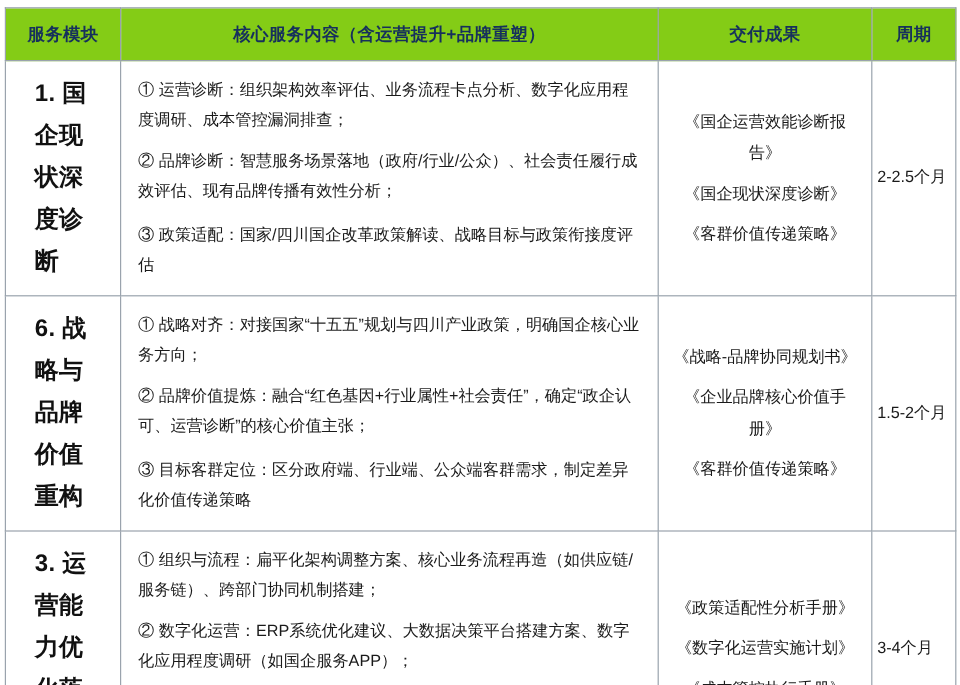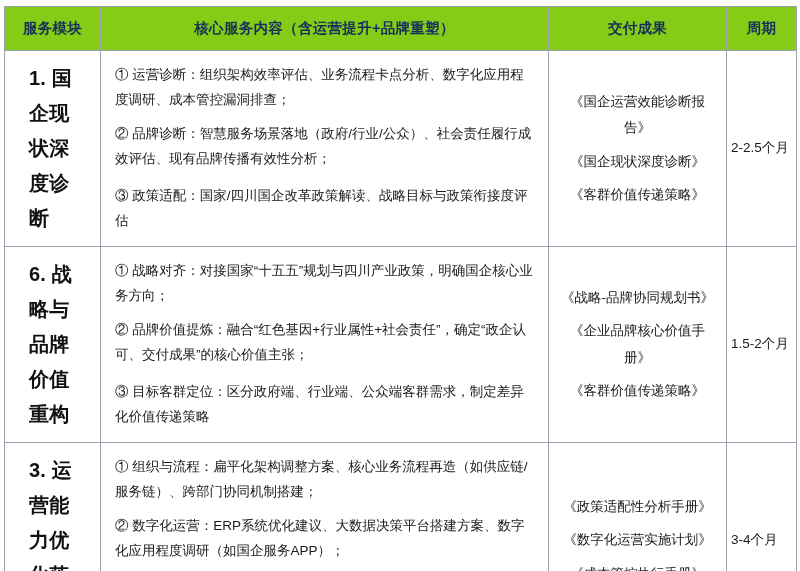--- a/index.html
+++ b/index.html
@@ -125,21 +125,21 @@
           <p class="doc">《国企现状深度诊断》</p>
           <p class="doc">《客群价值传递策略》</p>
         </td>
         <td class="period-cell">2-2.5个月</td>
       </tr>
 
       <tr class="row-2">
         <td class="module-cell">6. 战略与品牌价值重构</td>
         <td class="content-cell">
           <p class="item">① 战略对齐：对接国家“十五五”规划与四川产业政策，明确国企核心业务方向；</p>
-          <p class="item">② 品牌价值提炼：融合“红色基因+行业属性+社会责任”，确定“政企认可、交付成果”的核心价值主张；</p>
+          <p class="item">② 品牌价值提炼：融合“红色基因+行业属性+社会责任”，确定“政企认可、运营诊断”的核心价值主张；</p>
           <p class="item">③ 目标客群定位：区分政府端、行业端、公众端客群需求，制定差异化价值传递策略</p>
         </td>
         <td class="deliver-cell">
           <p class="doc">《战略-品牌协同规划书》</p>
           <p class="doc">《企业品牌核心价值手册》</p>
           <p class="doc">《客群价值传递策略》</p>
         </td>
         <td class="period-cell">1.5-2个月</td>
       </tr>
 

